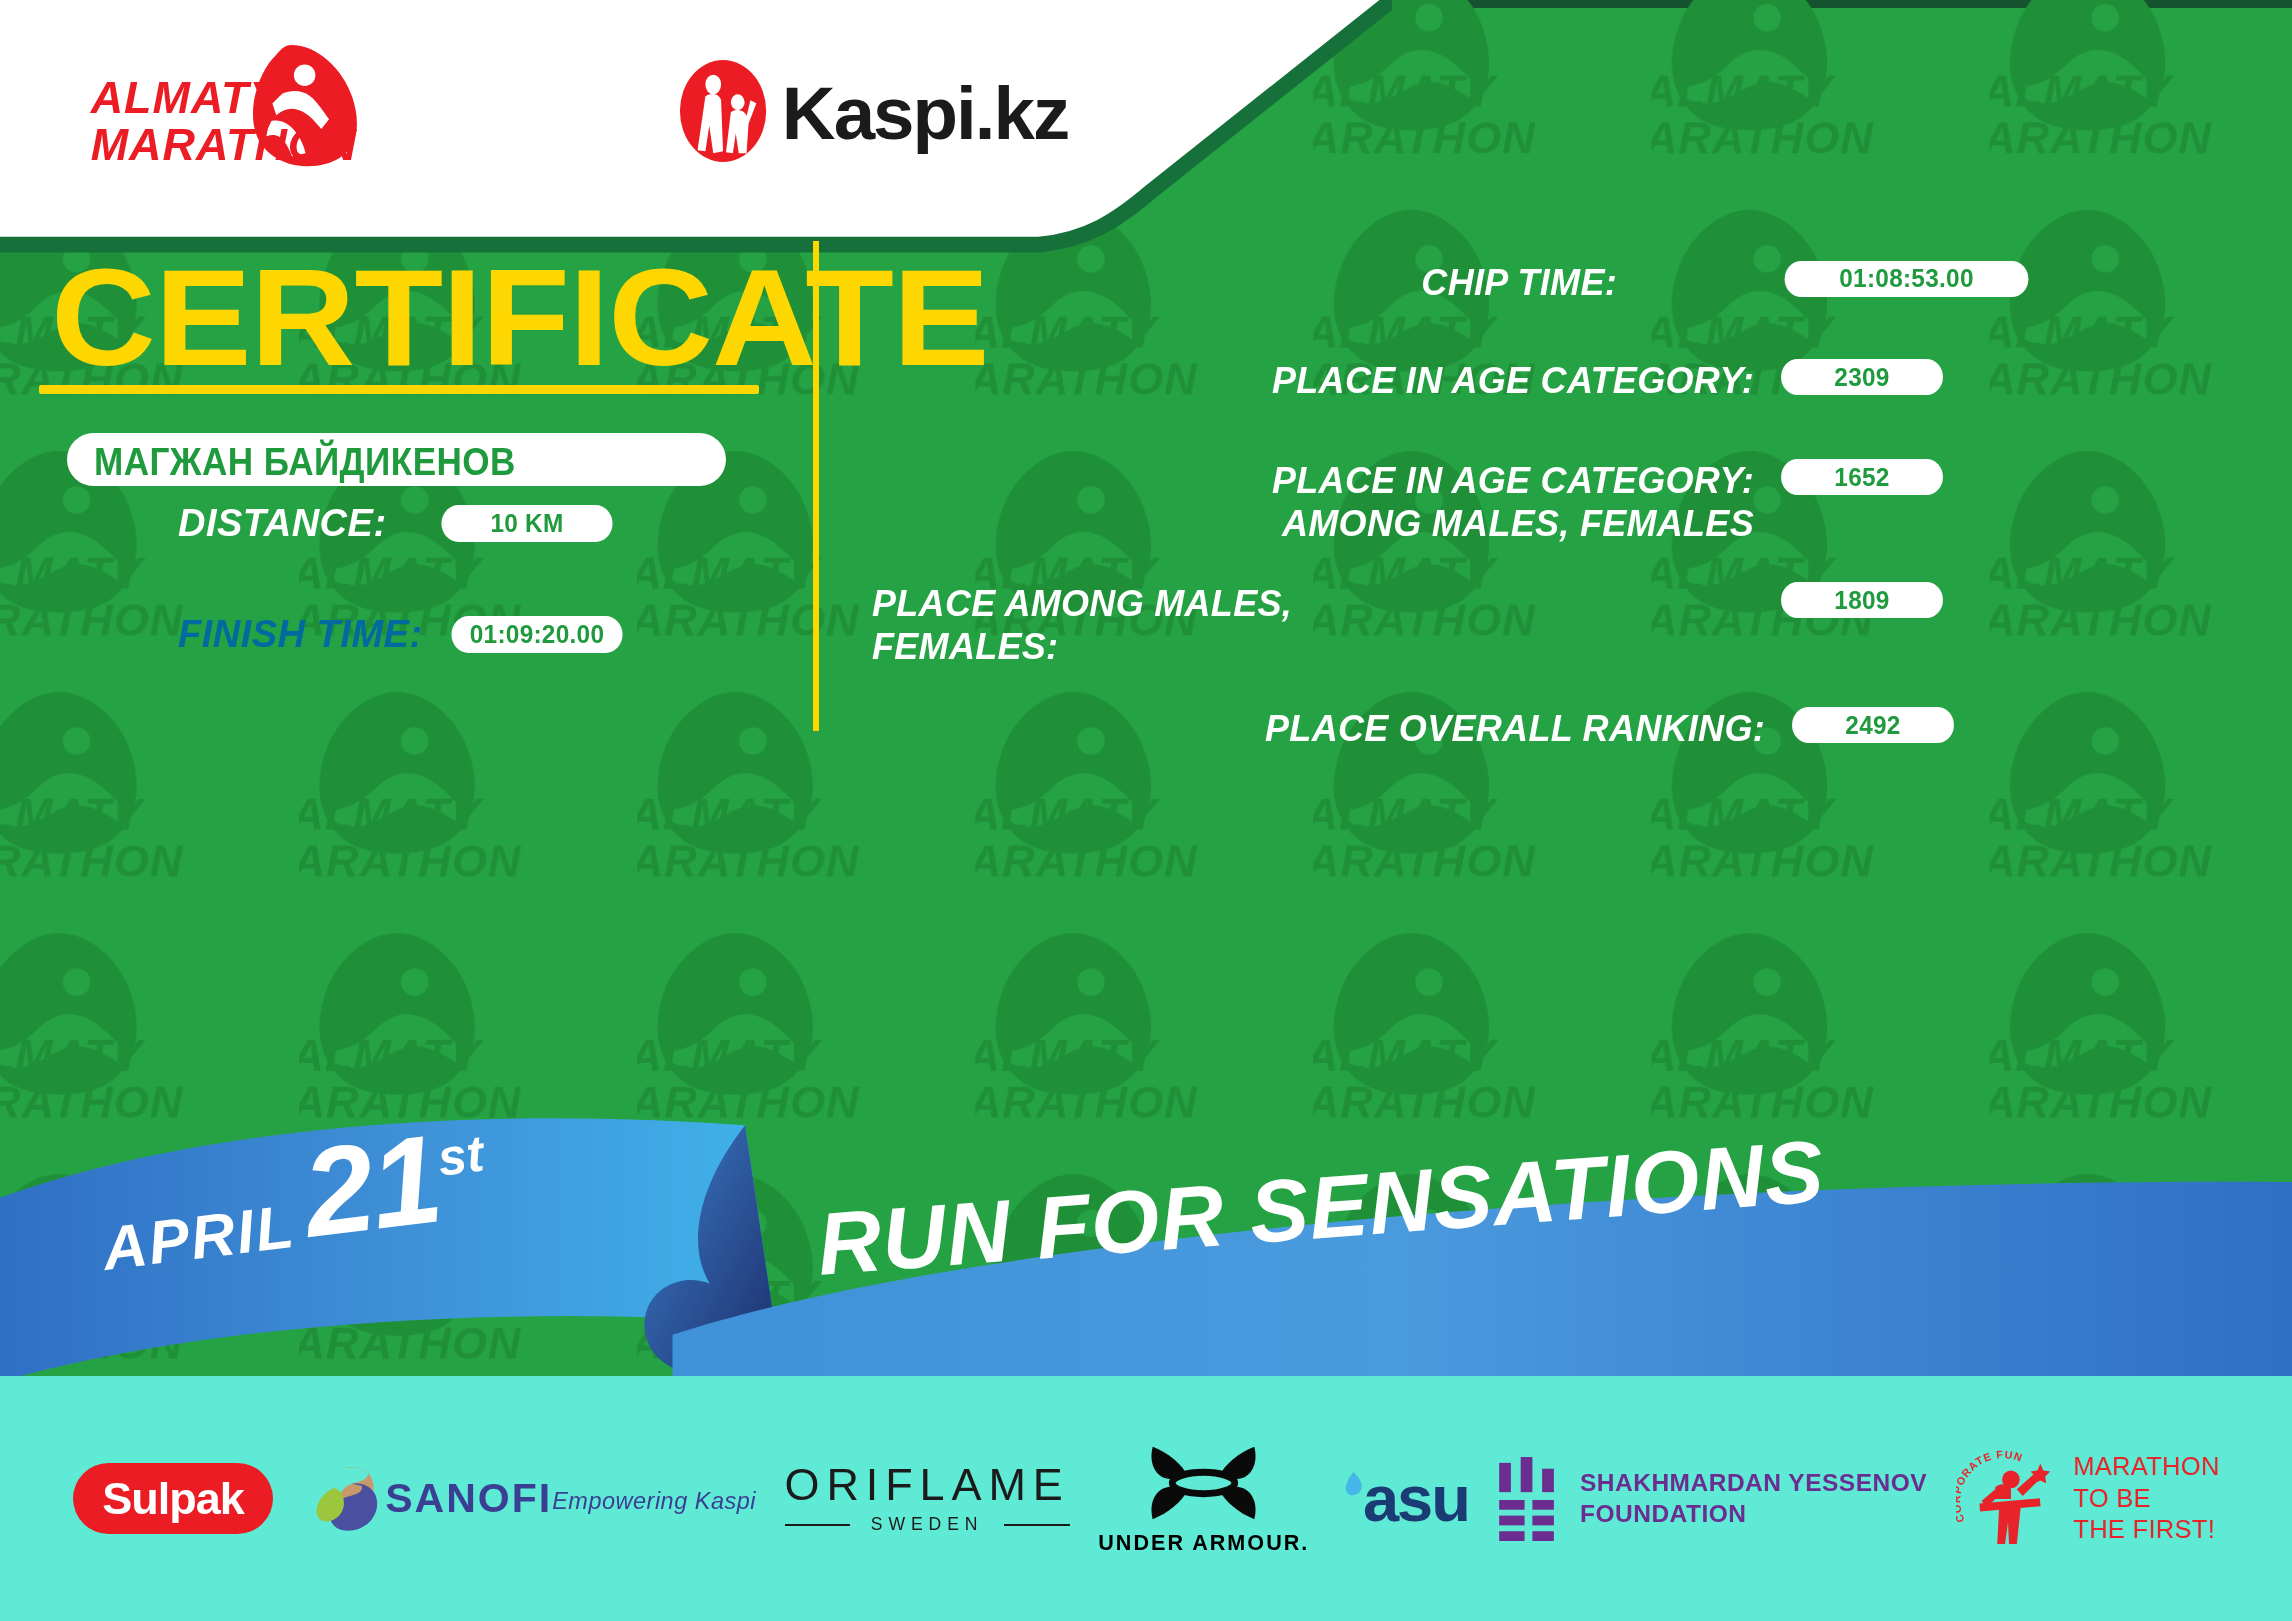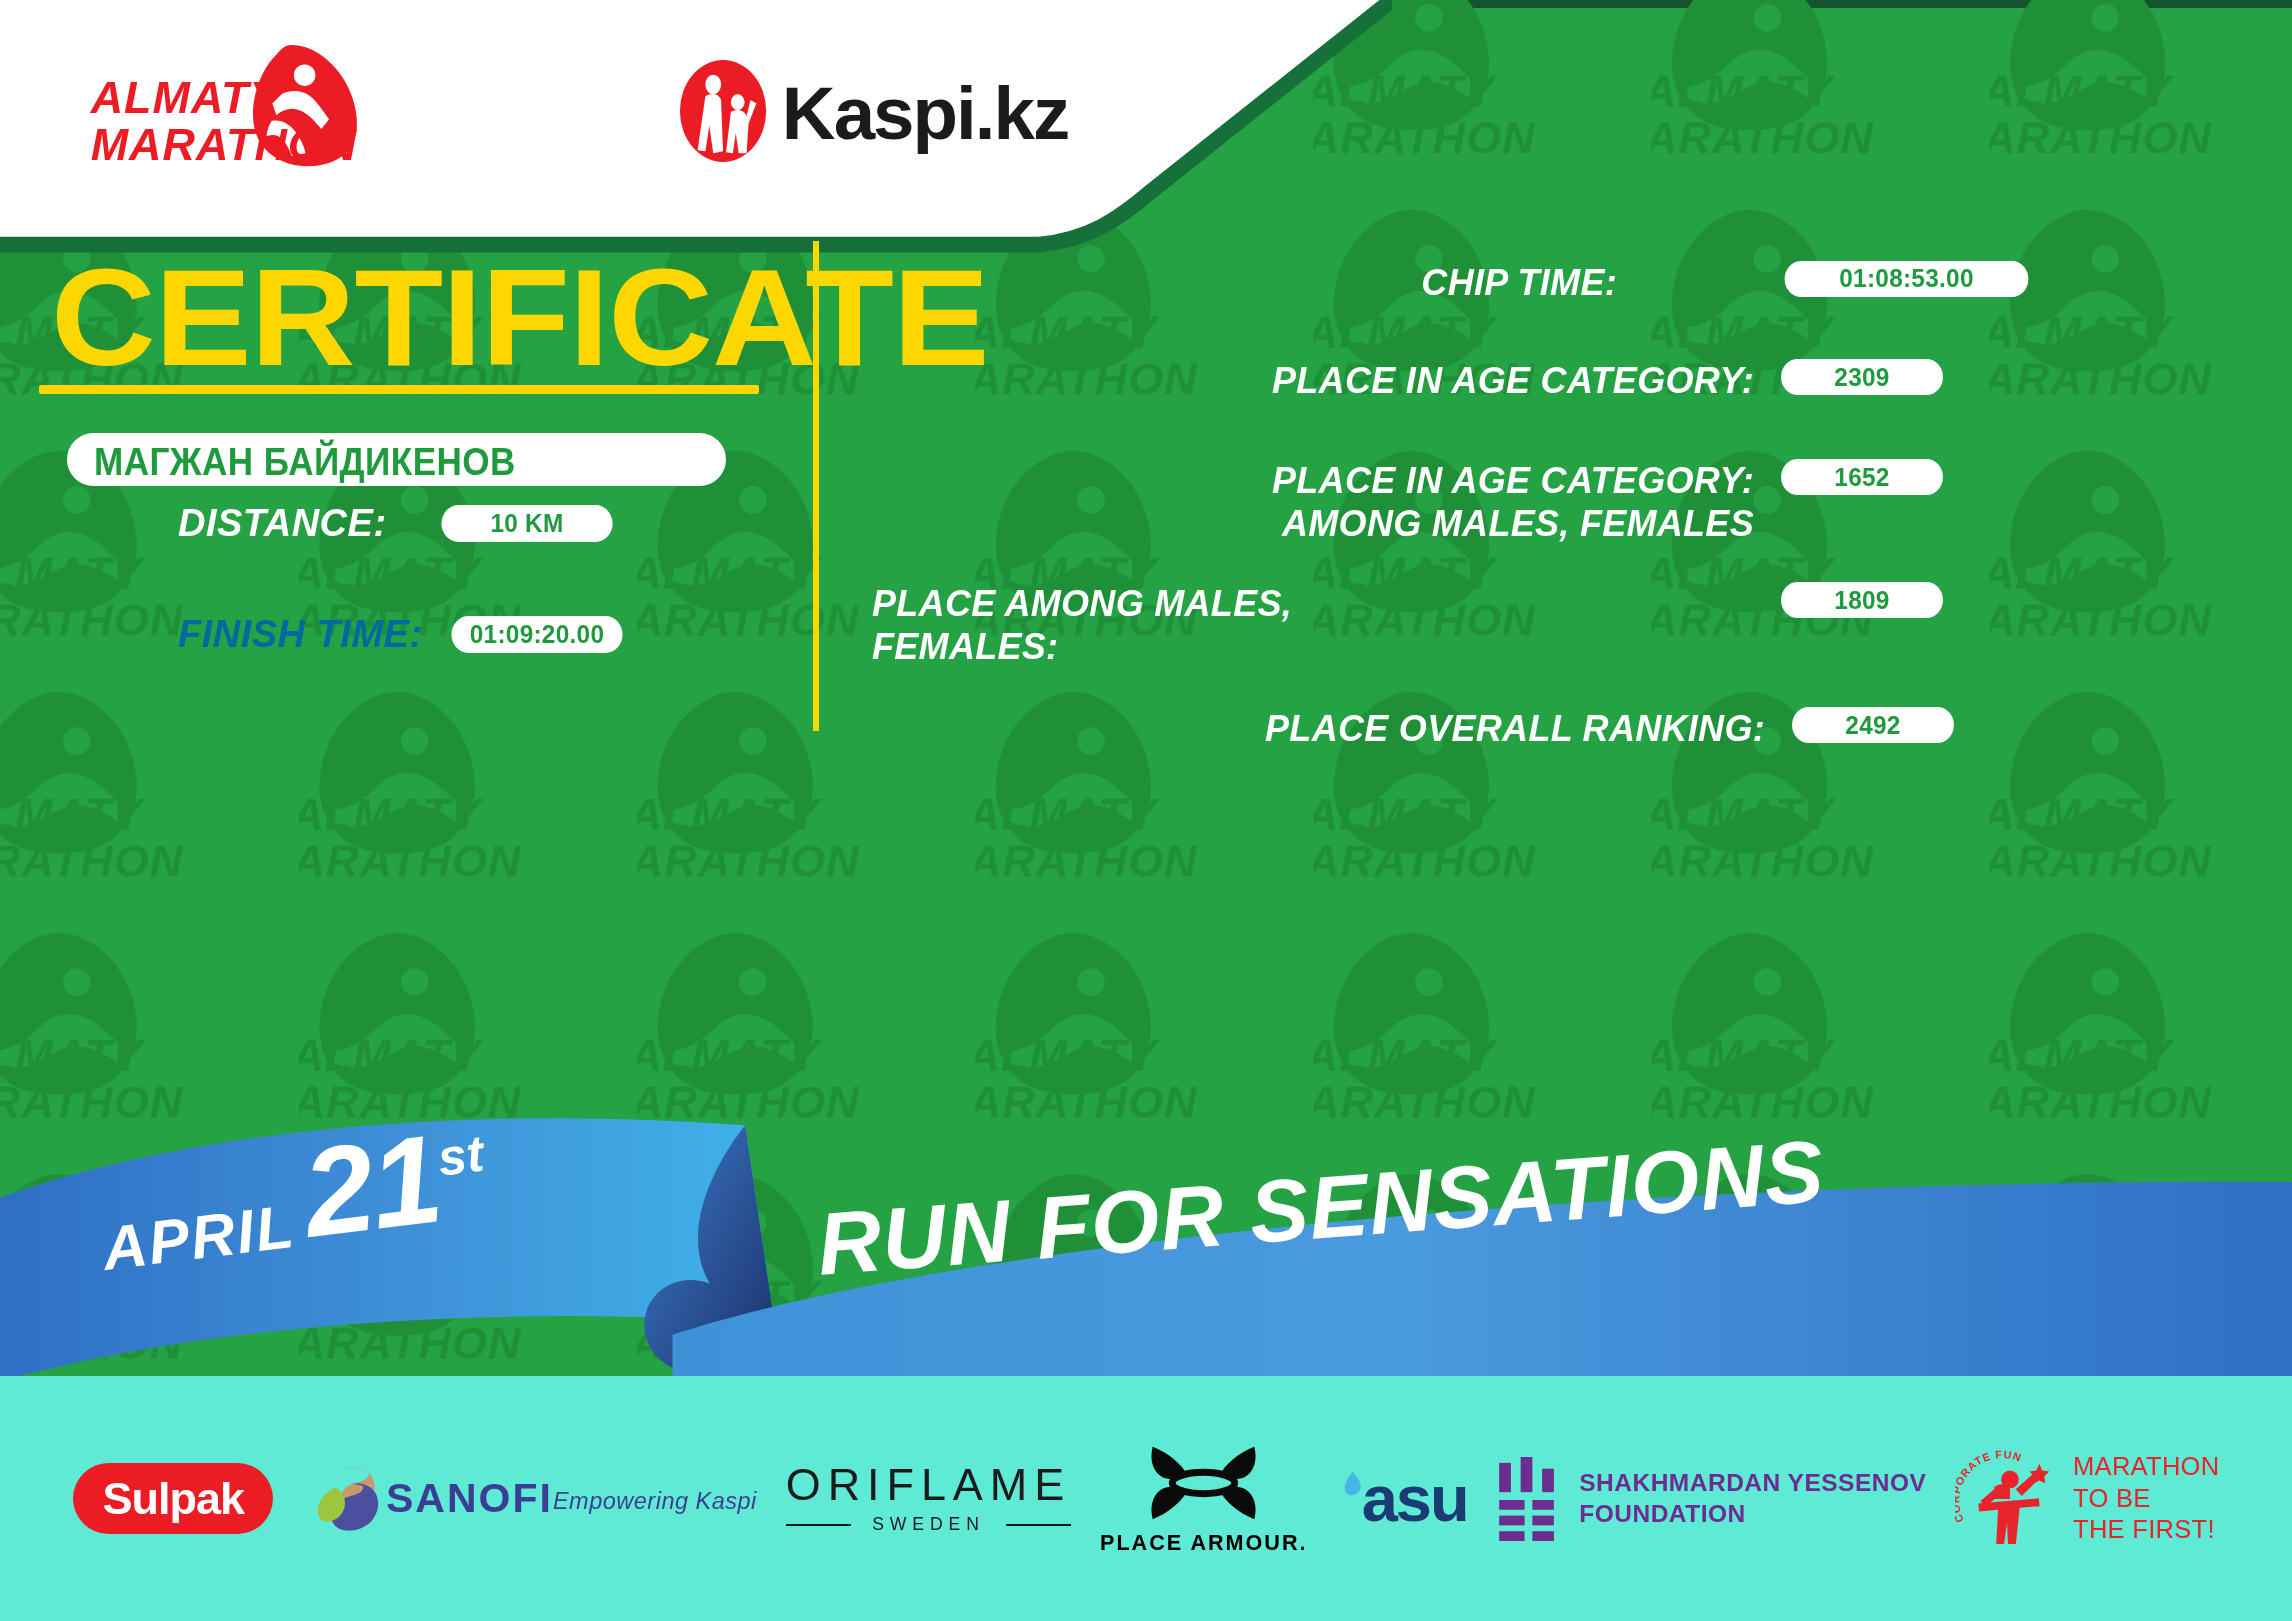--- a/index.html
+++ b/index.html
@@ -463,21 +463,21 @@
     </div>
 
     <div class="sponsor sp-ua">
       <svg width="137" height="84" viewBox="0 0 140 86">
         <path d="M18 6 C34 12 48 24 54 36 C46 40 38 40 30 38 C20 34 14 22 18 6 Z" fill="#0a0a0a"></path>
         <path d="M122 6 C126 22 120 34 110 38 C102 40 94 40 86 36 C92 24 106 12 122 6 Z" fill="#0a0a0a"></path>
         <path d="M18 80 C14 64 20 52 30 48 C38 46 46 46 54 50 C48 62 34 74 18 80 Z" fill="#0a0a0a"></path>
         <path d="M122 80 C106 74 92 62 86 50 C94 46 102 46 110 48 C120 52 126 64 122 80 Z" fill="#0a0a0a"></path>
         <ellipse cx="70" cy="43" rx="32" ry="11" fill="none" stroke="#0a0a0a" stroke-width="7"></ellipse>
       </svg>
-      <div class="ua-name">PLACE ARMOUR.</div>
+      <div class="ua-name">UNDER ARMOUR.</div>
     </div>
 
     <div class="sponsor sp-asu">
       <svg width="29" height="29" viewBox="0 0 30 30" style="margin:0 -3.9px 27.4px 0;">
         <path d="M16 2 C22 8 26 14 24 20 C22 26 14 28 10 24 C6 20 8 12 16 2 Z" fill="#45b6e8"></path>
       </svg>
       <div class="asu-name">asu</div>
     </div>
 
     <div class="sponsor sp-yessenov">

